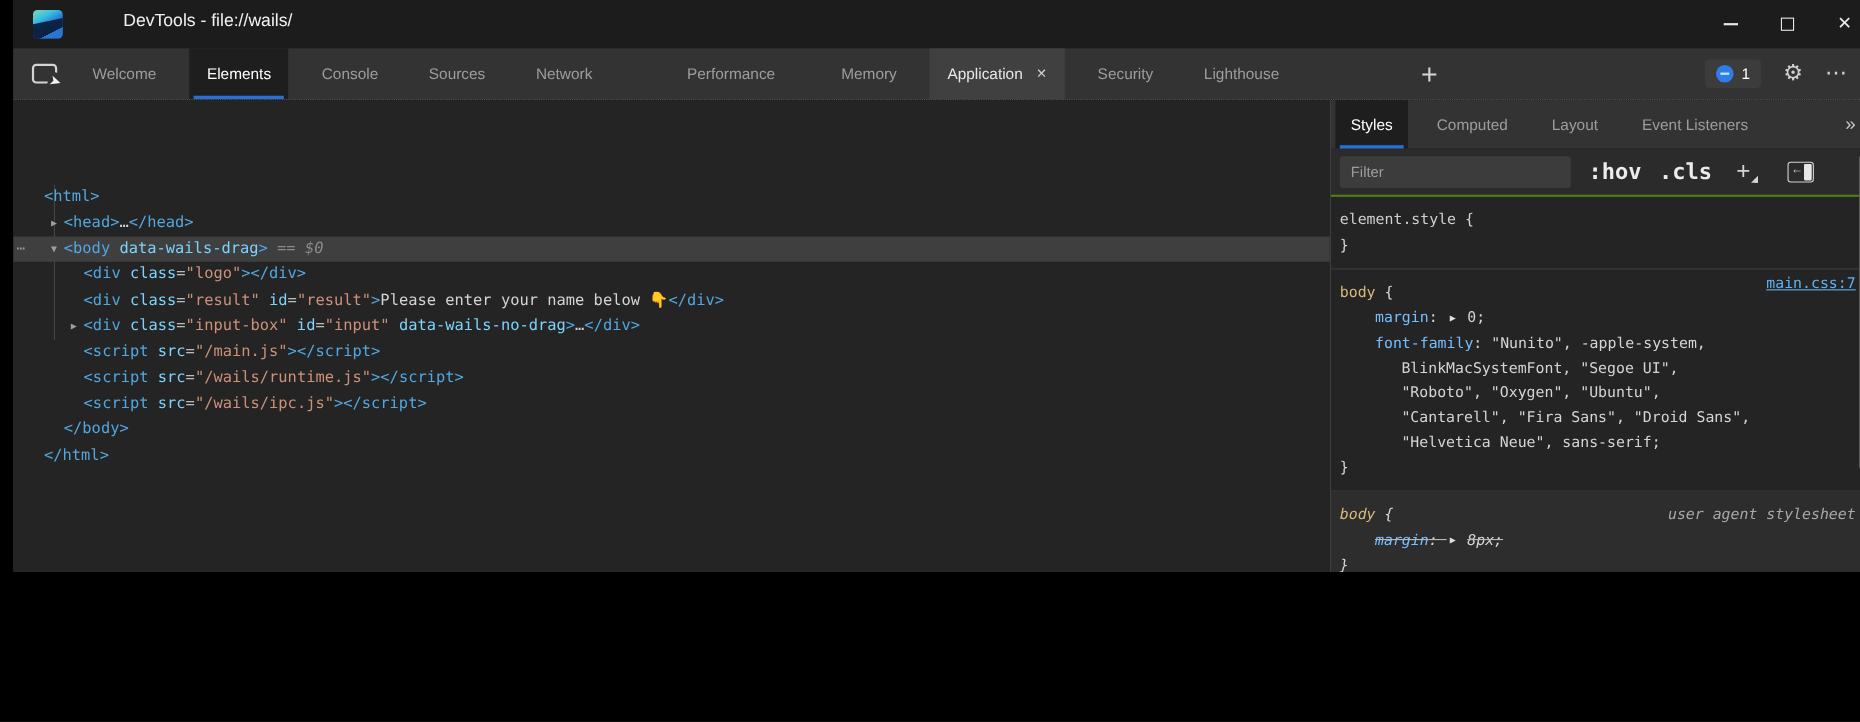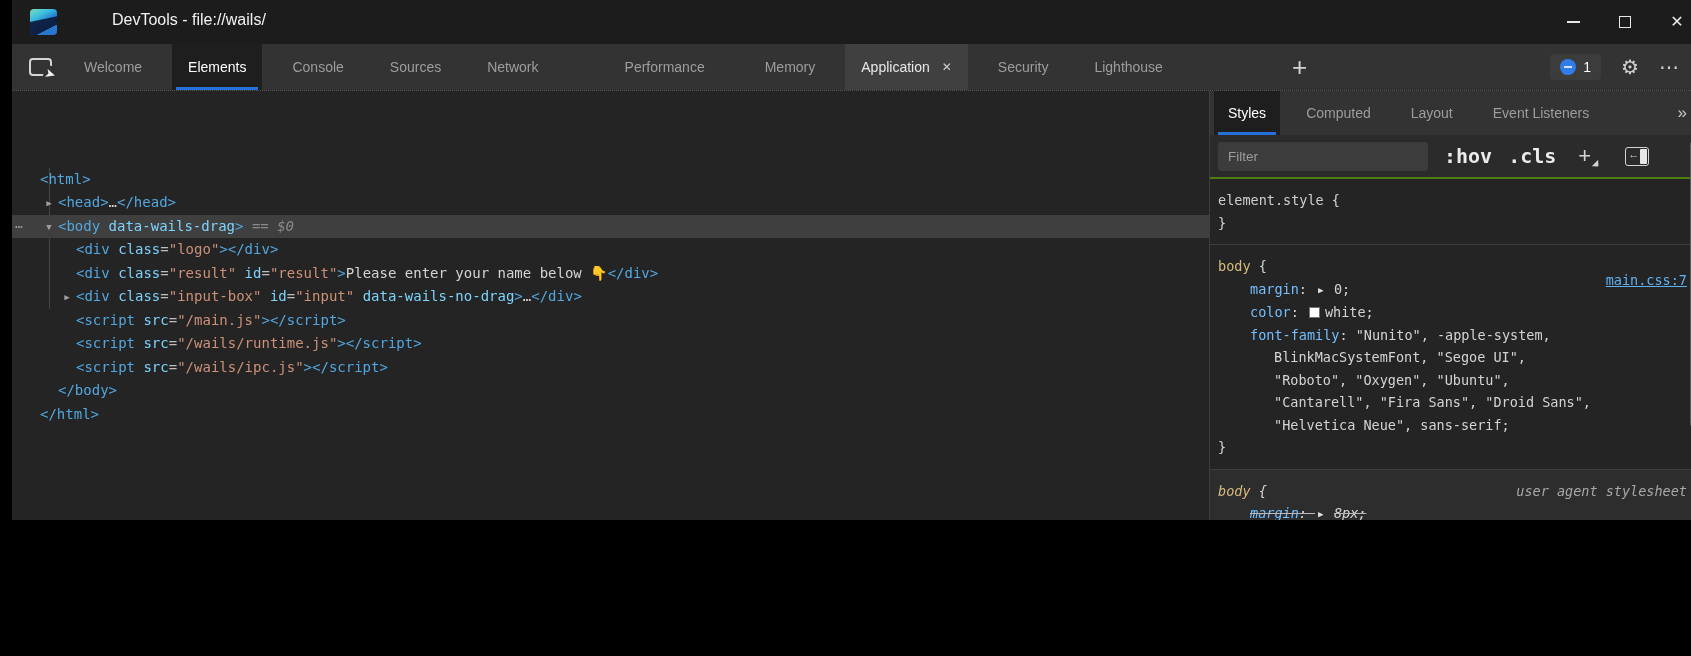--- a/index.html
+++ b/index.html
@@ -97,21 +97,21 @@
   .sec-line.prop { padding-left:32px; }
   .sec-line.cont { padding-left:56px; }
   .sel { color:#d7ba7d; } .sel.plain { color:#cfcfcf; }
   .pname { color:#75bfff; }
   .pcolon { color:#d4d4d4; }
   .pval { color:#d4d4d4; }
   .struck { text-decoration:line-through; text-decoration-color:#b9b9b9; }
   .val-arrow { display:inline-block; font-size:9px; color:#e0e0e0; margin:0 5px 0 3px; vertical-align:1px; font-style:normal; }
   .swatch { display:inline-block; width:11px; height:11px; margin:0 5px 0 2px; vertical-align:-1px; }
   .swatch.light { background:#ffffff; border:1px solid #6f6f6f; }
-  .rule-loc { position:absolute; right:16px; top:24px; color:#5fb2f2; text-decoration:underline; font-style:normal; }
+  .rule-loc { position:absolute; right:16px; top:2px; color:#5fb2f2; text-decoration:underline; font-style:normal; }
   .origin { position:absolute; right:16px; top:10px; color:#a8a8a8; font-style:italic; }
   .inherited-row { padding:8px 14px 8px 8px; background:#2d2d2d; border-bottom:1px solid #3d3d3d;
                    font-size:14px; color:#c0c0c0; font-family:"Liberation Sans", sans-serif; }
   .inherited-row .inh-target { color:#75bfff; font-family:"DejaVu Sans Mono", monospace; font-size:13.5px; }
   .scroll-thumb { position:absolute; right:2px; top:48px; width:11px; height:290px; border-radius:6px;
                   background:#3f3f40; border:1px solid #5c5c5c; }
 </style>
 </head>
 <body>
 
@@ -222,21 +222,20 @@
         <div class="sidebar-toggle" data-name="toggle-sidebar-icon"></div>
       </div>
       <div class="styles-scroll" data-name="styles-rules-list">
           <div class="sec" data-name="style-rule-element-style">
             <div class="sec-line" data-name="rule-header"><span class="sel plain" data-name="rule-selector">element.style</span><span class="pcolon" data-name="rule-open-brace"> {</span></div>
             <div class="sec-line" data-name="rule-close-brace">}</div>
           </div>
           <div class="sec" data-name="style-rule-body">
             <div class="sec-line" data-name="rule-header"><span class="sel" data-name="rule-selector">body</span><span class="pcolon" data-name="rule-open-brace"> {</span><span class="rule-loc" data-name="stylesheet-link">main.css:7</span></div>
             <div class="sec-line prop" data-name="css-property-row"><span class="pname" data-name="css-property-name">margin</span><span class="pcolon" data-name="css-colon">: </span><span class="val-arrow" data-name="expand-shorthand-icon">▶ </span><span class="pval" data-name="css-property-value">0;</span></div>
-            <div class="sec-line prop" data-name="css-property-row"><span class="pname" data-name="css-property-name">color</span><span class="pcolon" data-name="css-colon">: </span><span class="swatch light" data-name="color-swatch"></span><span class="pval" data-name="css-property-value">white;</span></div>
             <div class="sec-line prop" data-name="css-property-row"><span class="pname" data-name="css-property-name">font-family</span><span class="pcolon" data-name="css-colon">: </span><span class="pval" data-name="css-property-value">"Nunito", -apple-system,</span></div>
             <div class="sec-line cont" data-name="css-value-wrap-line">BlinkMacSystemFont, "Segoe UI",</div>
             <div class="sec-line cont" data-name="css-value-wrap-line">"Roboto", "Oxygen", "Ubuntu",</div>
             <div class="sec-line cont" data-name="css-value-wrap-line">"Cantarell", "Fira Sans", "Droid Sans",</div>
             <div class="sec-line cont" data-name="css-value-wrap-line">"Helvetica Neue", sans-serif;</div>
             <div class="sec-line" data-name="rule-close-brace">}</div>
           </div>
           <div class="sec italic shaded" data-name="style-rule-body">
             <div class="sec-line" data-name="rule-header"><span class="sel" data-name="rule-selector">body</span><span class="pcolon" data-name="rule-open-brace"> {</span><span class="origin" data-name="style-origin-label">user agent stylesheet</span></div>
             <div class="sec-line prop" data-name="css-property-row"><span class="pname struck" data-name="css-property-name">margin</span><span class="pcolon struck" data-name="css-colon">: </span><span class="val-arrow" data-name="expand-shorthand-icon">▶ </span><span class="pval struck" data-name="css-property-value">8px;</span></div>

